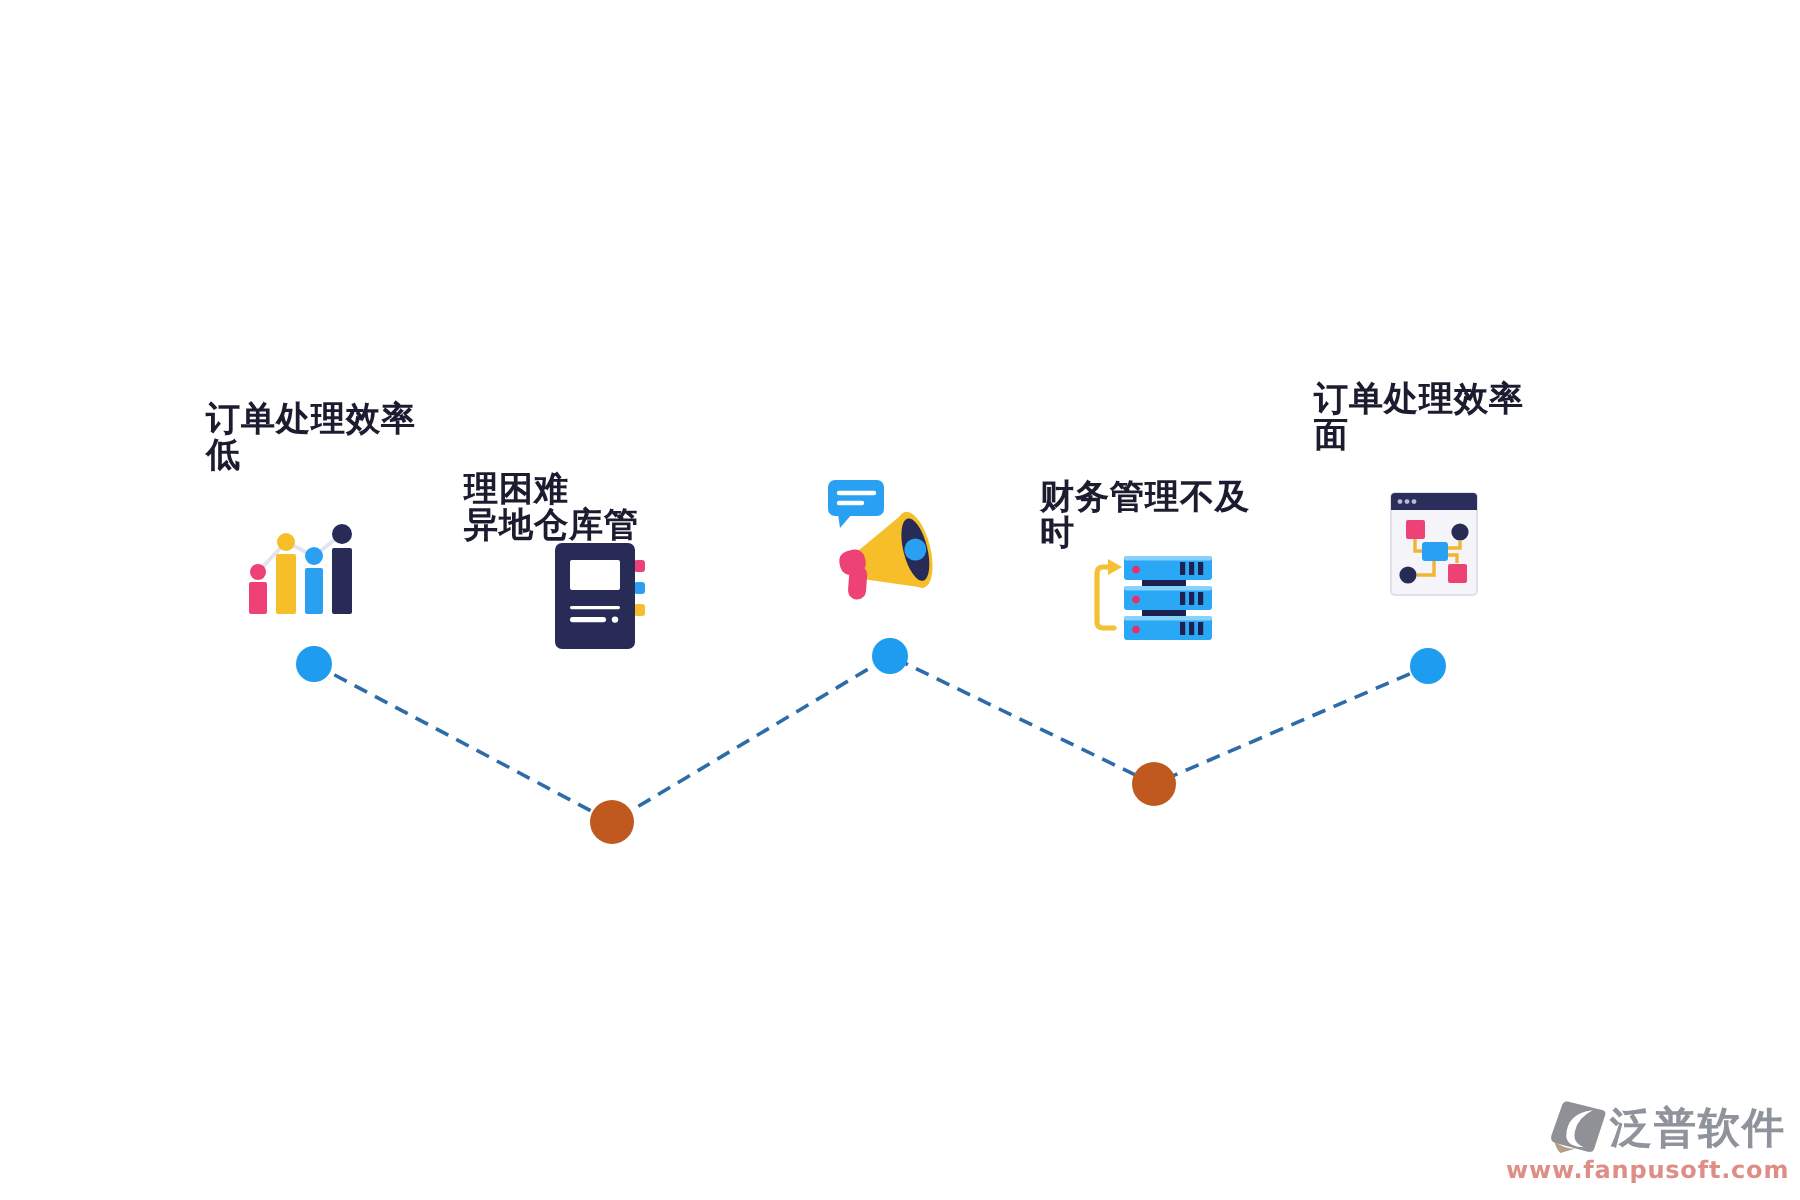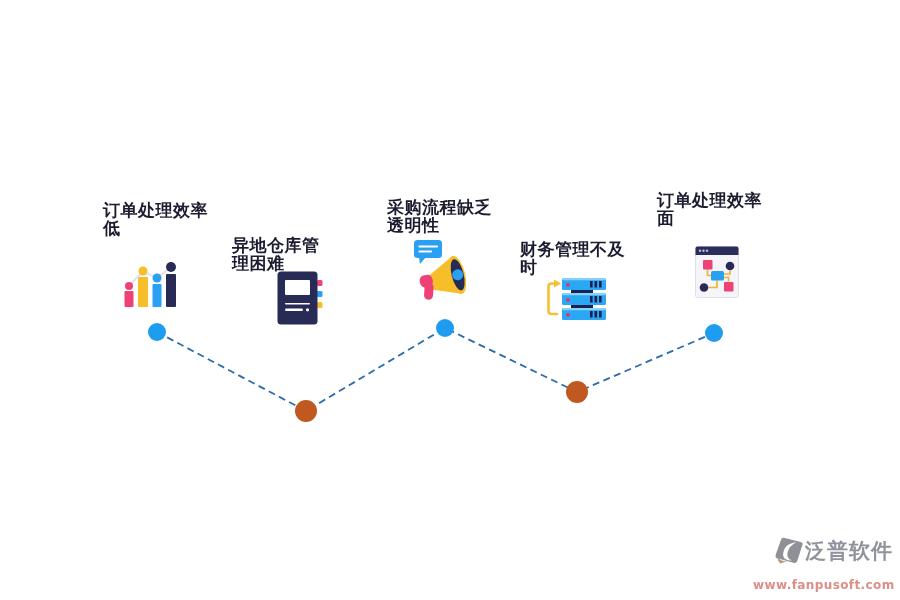--- a/index.html
+++ b/index.html
@@ -20,21 +20,21 @@
   .label-5{left:657px;top:191px;width:126px;}
   .icon{position:absolute;}
   .icon-1{left:122px;top:261px;}
   .icon-2{left:277px;top:271px;}
   .icon-3{left:409px;top:240px;}
   .icon-4{left:545px;top:271px;}
   .icon-5{left:695px;top:246px;}
   .watermark{position:absolute;right:7px;bottom:8px;width:140px;}
   .wm-row{display:flex;align-items:center;justify-content:flex-end;gap:1px;}
   .wm-brand{font-size:21px;font-weight:bold;color:#8f939c;letter-spacing:1px;white-space:nowrap;}
-  .wm-url{text-align:right;font-size:12px;font-weight:600;color:#dd8e86;letter-spacing:0.4px;margin-top:13px;}
+  .wm-url{text-align:right;font-size:12px;font-weight:600;color:#dd8e86;letter-spacing:0.4px;margin-top:0px;}
 </style>
 </head>
 <body>
 
 <div class="canvas">
 
   <svg class="zigzag" width="900" height="600" viewBox="0 0 900 600">
     <polyline points="157,332 306,411 445,328 577,392 714,333" fill="none" stroke="#2d6ca8" stroke-width="1.8" stroke-dasharray="7 4.5"></polyline>
     <circle cx="157" cy="332" r="9" fill="#1e9cf0"></circle>
     <circle cx="306" cy="411" r="11" fill="#c0591f"></circle>
@@ -53,38 +53,34 @@
     <rect x="16" y="16" width="10" height="30" rx="1" fill="#f6be29"></rect>
     <rect x="30.5" y="23" width="9" height="23" rx="1" fill="#2aa0f2"></rect>
     <rect x="44" y="13" width="10" height="33" rx="1" fill="#272b56"></rect>
     <circle cx="7" cy="25" r="4" fill="#ee4277"></circle>
     <circle cx="21" cy="10" r="4.5" fill="#f6be29"></circle>
     <circle cx="35" cy="17" r="4.5" fill="#2aa0f2"></circle>
     <circle cx="49" cy="6" r="5" fill="#272b56"></circle>
   </svg>
 
   <div class="label label-2">
+    <span>理困难</span>
     <span>异地仓库管</span>
-    <span>理困难</span>
   </div>
   <svg class="icon icon-2" width="46" height="54" viewBox="0 0 46 54">
     <rect x="40" y="9" width="5.5" height="6" rx="1.5" fill="#ee4277"></rect>
     <rect x="40" y="20" width="5.5" height="6" rx="1.5" fill="#2aa0f2"></rect>
     <rect x="40" y="31" width="5.5" height="6" rx="1.5" fill="#f6be29"></rect>
     <rect x="0.5" y="0.5" width="40" height="53" rx="3.5" fill="#272b56"></rect>
     <rect x="8" y="9" width="25" height="15" rx="1" fill="#ffffff"></rect>
     <rect x="8" y="32" width="25" height="1.6" rx="0.8" fill="#ffffff"></rect>
     <rect x="8" y="37.5" width="18" height="2.6" rx="1.3" fill="#ffffff"></rect>
     <circle cx="30.5" cy="38.8" r="1.6" fill="#ffffff"></circle>
   </svg>
 
-  <div class="label label-3">
-    <span>采购流程缺乏</span>
-    <span>透明性</span>
-  </div>
   <svg class="icon icon-3" width="62" height="60" viewBox="0 0 62 60">
     <g transform="rotate(-14 34 40)">
       <polygon points="22,32 49,19 49,58 22,47" fill="#f6be29"></polygon>
       <ellipse cx="49" cy="38.5" rx="8" ry="19.5" fill="#f6be29"></ellipse>
       <ellipse cx="49.5" cy="38.5" rx="6" ry="16" fill="#272b56"></ellipse>
       <circle cx="49.5" cy="38.5" r="5.5" fill="#2aa0f2"></circle>
       <rect x="13" y="32" width="14" height="13" rx="5.5" fill="#f6be29"></rect>
       <rect x="11" y="31" width="13" height="12" rx="5" fill="#ee4277"></rect>
       <rect x="13" y="39" width="9" height="17" rx="4.5" fill="#ee4277" transform="rotate(18 17.5 47.5)"></rect>
     </g>

